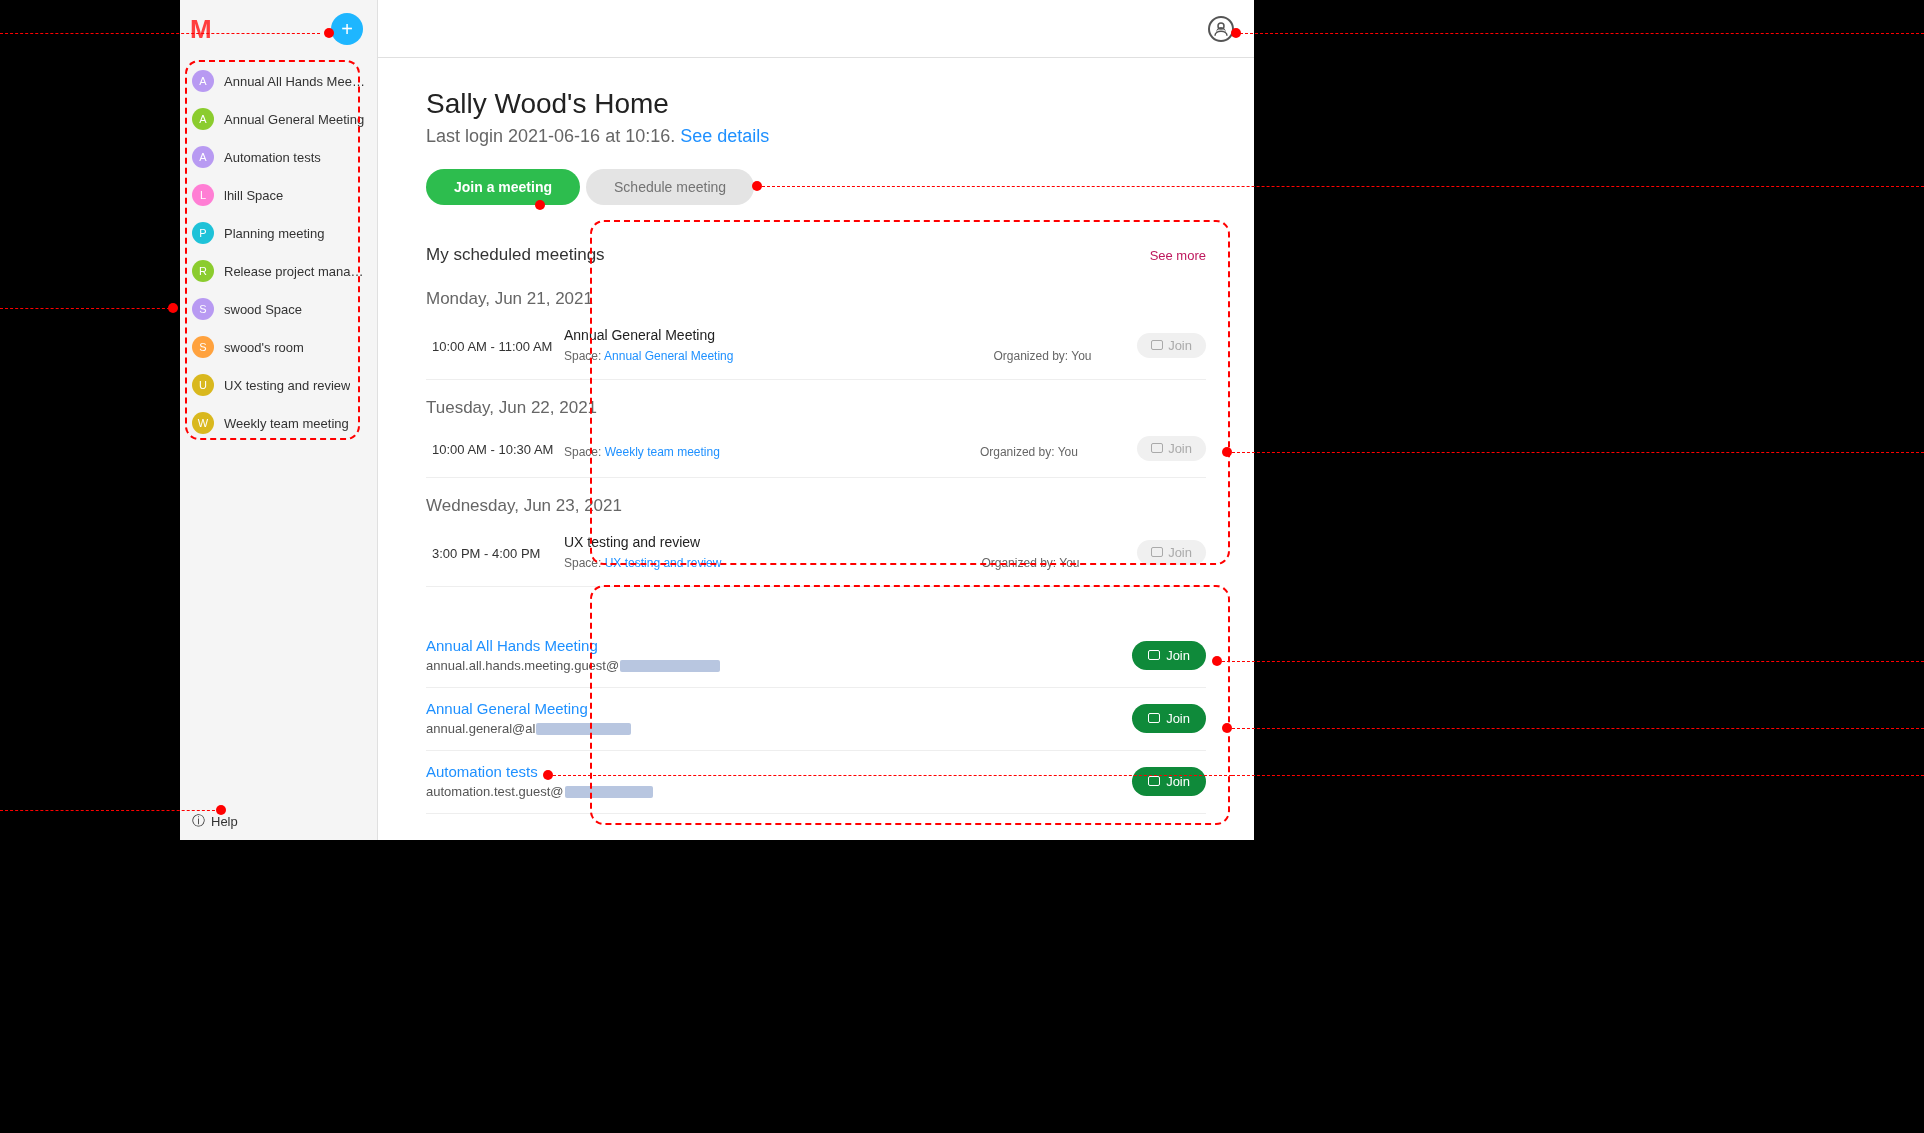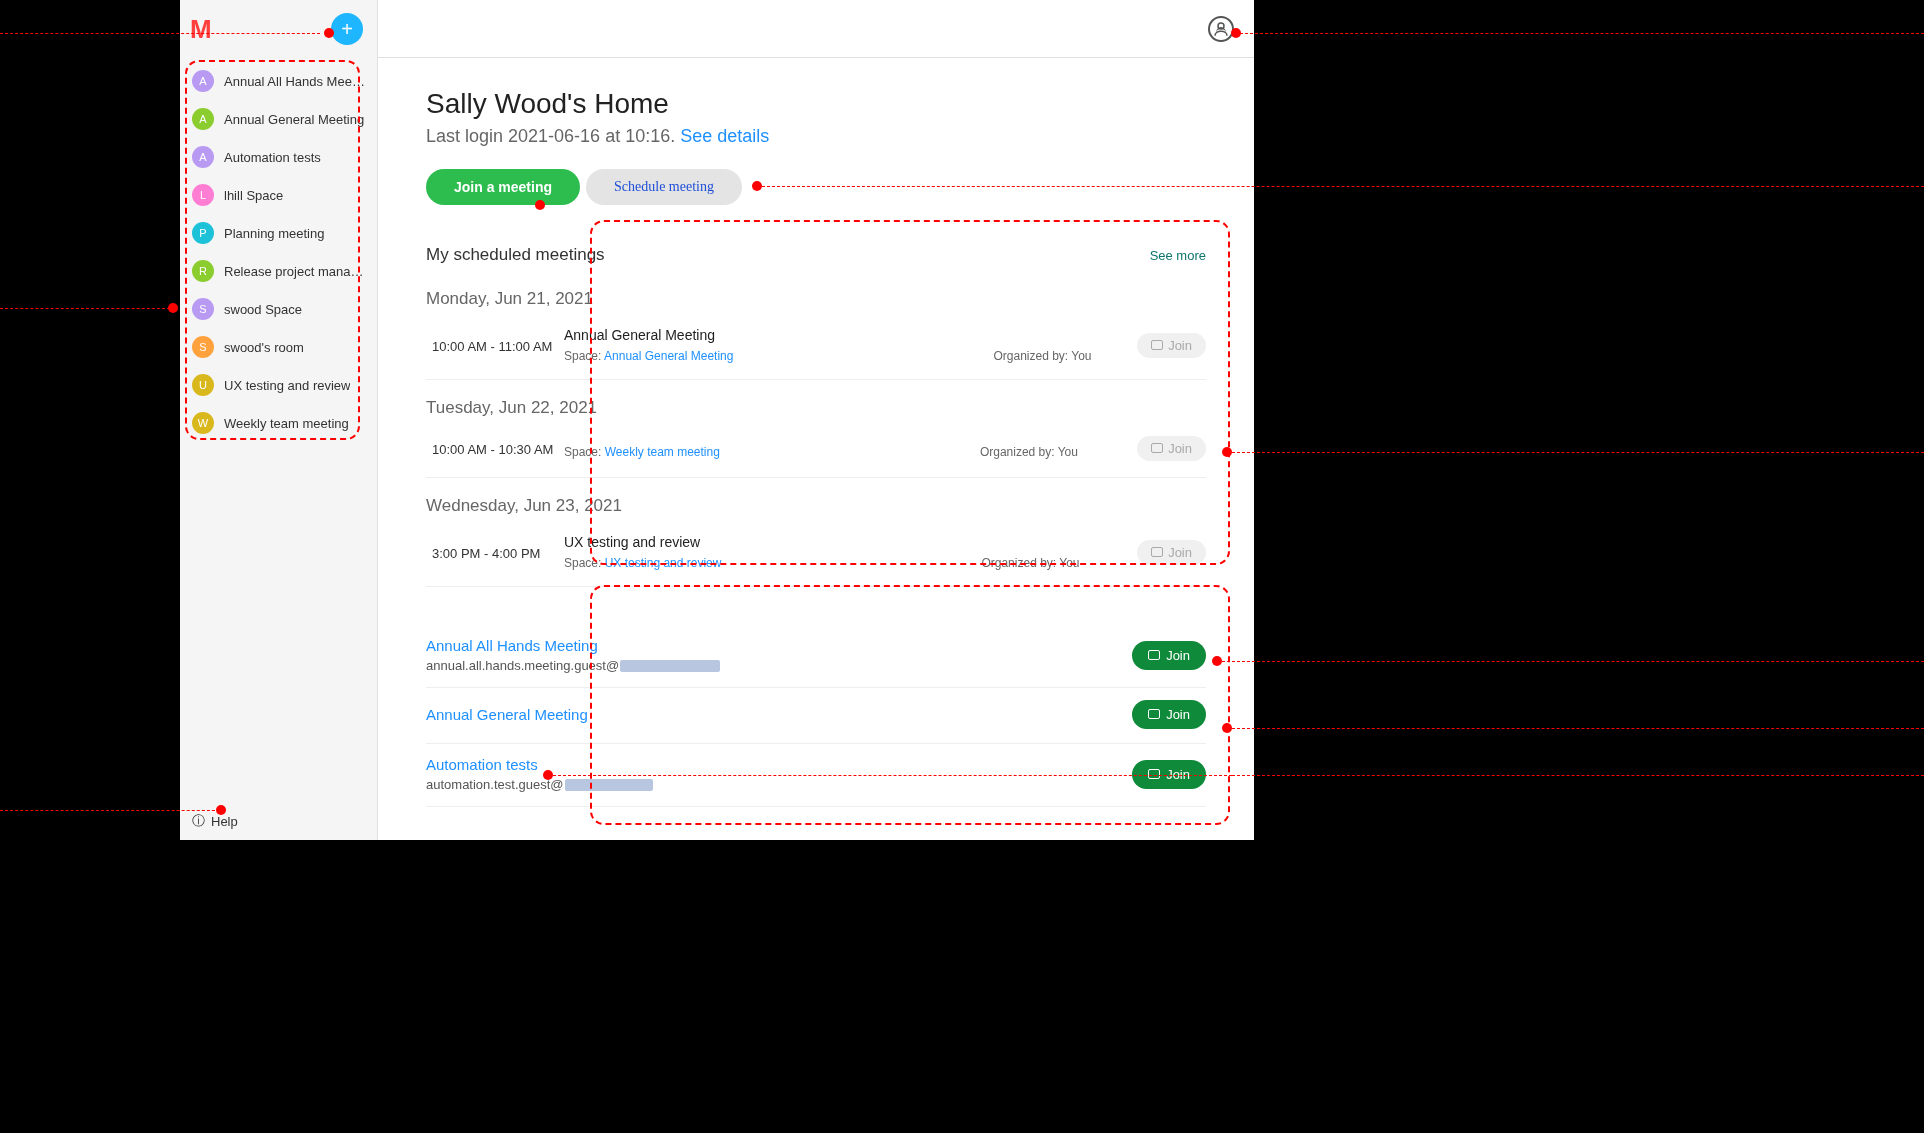--- a/index.html
+++ b/index.html
@@ -150,29 +150,29 @@
   margin-bottom: 40px;
 }
 .pill-btn {
   border: none;
   border-radius: 20px;
   padding: 10px 28px;
   font-size: 14px;
   cursor: pointer;
 }
 .btn-primary { background: #2dbd4e; color: #fff; font-weight: 600; }
-.btn-secondary { background: #e4e4e4; color: #1d4ed8; font-family: Liberation Serif, serif; }
+.btn-secondary { background: #e4e4e4; color: #737373; }
 .section-head {
   display: flex;
   justify-content: space-between;
   align-items: center;
   margin-bottom: 12px;
 }
 .section-title { font-size: 17px; color: #333; }
-.see-more { font-size: 13px; color: #0f766e; cursor: pointer; }
+.see-more { font-size: 13px; color: #be185d; cursor: pointer; }
 .day-group { margin-bottom: 6px; }
 .day-label {
   font-size: 17px;
   color: #666;
   padding: 12px 0 8px 0;
 }
 .meeting-row {
   display: flex;
   align-items: center;
   padding: 10px 0 16px 6px;
@@ -408,20 +408,24 @@
                 <div class="space-addr">
                   <span>annual.all.hands.meeting.guest@</span>
                   <span class="redact" style="width: 100px;"></span>
                 </div>
               </div>
               <button class="join-btn-active"><span class="cam-icon"></span>Join</button>
             </div>
             <div class="space-row">
               <div class="space-info">
                 <div class="space-name">Annual General Meeting</div>
+                <div class="space-addr">
+                  <span>annual.general@al</span>
+                  <span class="redact" style="width: 95px;"></span>
+                </div>
               </div>
               <button class="join-btn-active"><span class="cam-icon"></span>Join</button>
             </div>
             <div class="space-row">
               <div class="space-info">
                 <div class="space-name">Automation tests</div>
                 <div class="space-addr">
                   <span>automation.test.guest@</span>
                   <span class="redact" style="width: 88px;"></span>
                 </div>

